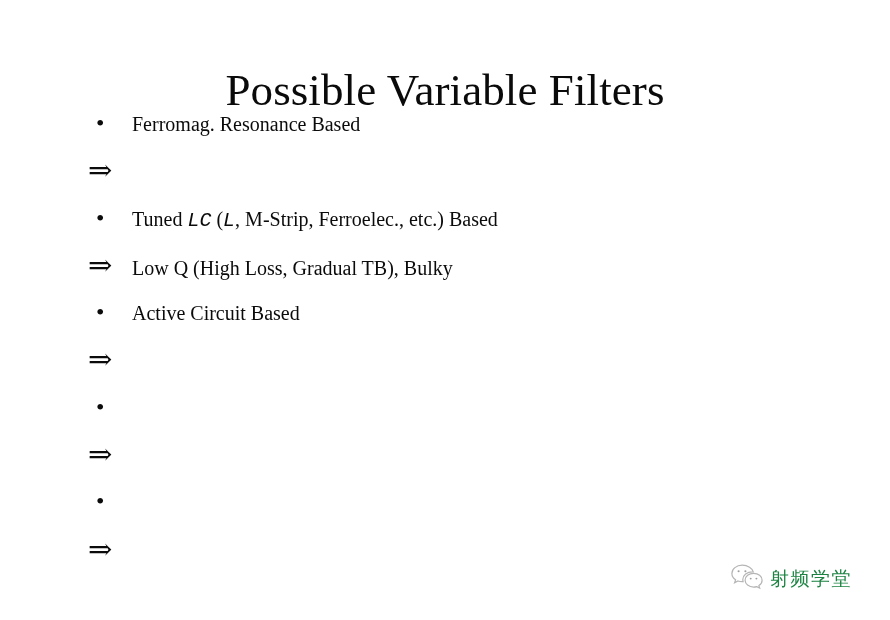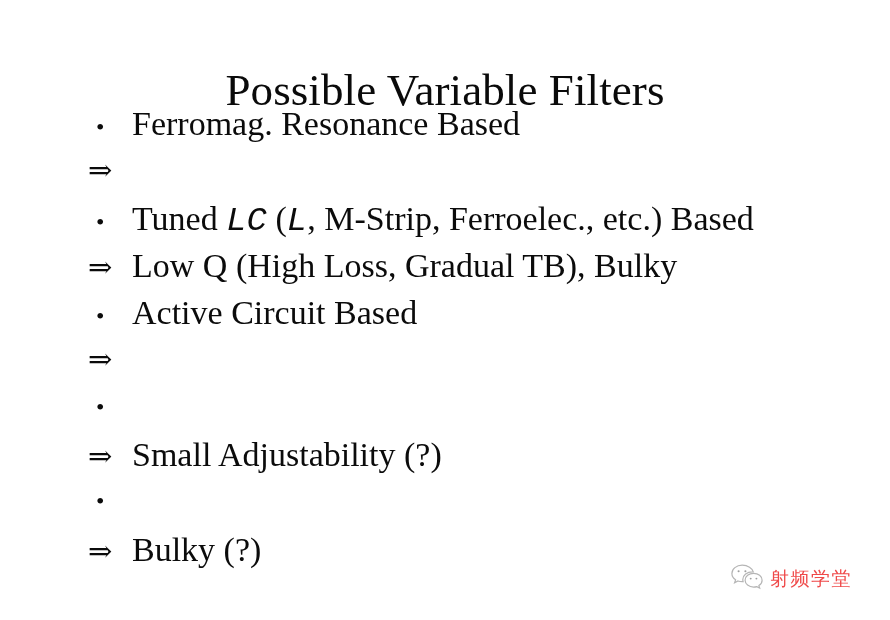--- a/index.html
+++ b/index.html
@@ -75,21 +75,21 @@
 
   .marker.arrow {
     padding-left: 2px;
     width: 44px;
     font-size: 29px;
   }
 
   .line-text {
     display: inline-block;
     flex: 0 1 auto;
-    font-size: 34px;
+    font-size: 20px;
   }
 
   .line-text .it {
     font-style: italic;
     font-family: Liberation Mono, monospace;
   }
 
   
   .watermark {
     position: absolute;
@@ -104,21 +104,21 @@
   .wm-icon {
     width: 34px;
     height: 30px;
     display: block;
   }
 
   .wm-text {
     font-family: "DejaVu Sans", "Liberation Sans", sans-serif;
     font-size: 19px;
     line-height: 22px;
-    color: #ef4444;
+    color: #15803d;
     letter-spacing: 1.5px;
     white-space: nowrap;
   }
 </style>
 </head>
 <body>
 
 <div id="slide">
 
   <h1 class="slide-title">Possible Variable Filters</h1>
@@ -152,30 +152,28 @@
     <div class="line">
       <span class="marker arrow">⇒</span>
     </div>
 
     <div class="line">
       <span class="marker bullet">•</span>
     </div>
 
     <div class="line">
       <span class="marker arrow">⇒</span>
-      <span class="line-text">Small Adjustability (?)</span>
     </div>
 
     <div class="line">
       <span class="marker bullet">•</span>
     </div>
 
     <div class="line">
       <span class="marker arrow">⇒</span>
-      <span class="line-text">Bulky (?)</span>
     </div>
 
   </div>
 
   <div class="watermark">
     <span>
       <svg class="wm-icon" viewBox="0 0 34 30" xmlns="http://www.w3.org/2000/svg">
         <path d="M12.2 2.2C6.4 2.2 1.9 5.9 1.9 10.4c0 2.5 1.4 4.8 3.7 6.3l-1 3 3.4-1.7c1.3 0.4 2.7 0.6 4.2 0.6 0.3 0 0.6 0 0.9 0 -0.2-0.6-0.3-1.3-0.3-2 0-4.3 4.3-7.8 9.6-7.8 0.3 0 0.6 0 0.9 0C22.4 5.2 17.8 2.2 12.2 2.2z" fill="none" stroke="#b3b3b3" stroke-width="1.2"></path>
         <circle cx="8.6" cy="8.2" r="1.05" fill="#9c9c9c"></circle>
         <circle cx="15.4" cy="8.2" r="1.05" fill="#9c9c9c"></circle>

